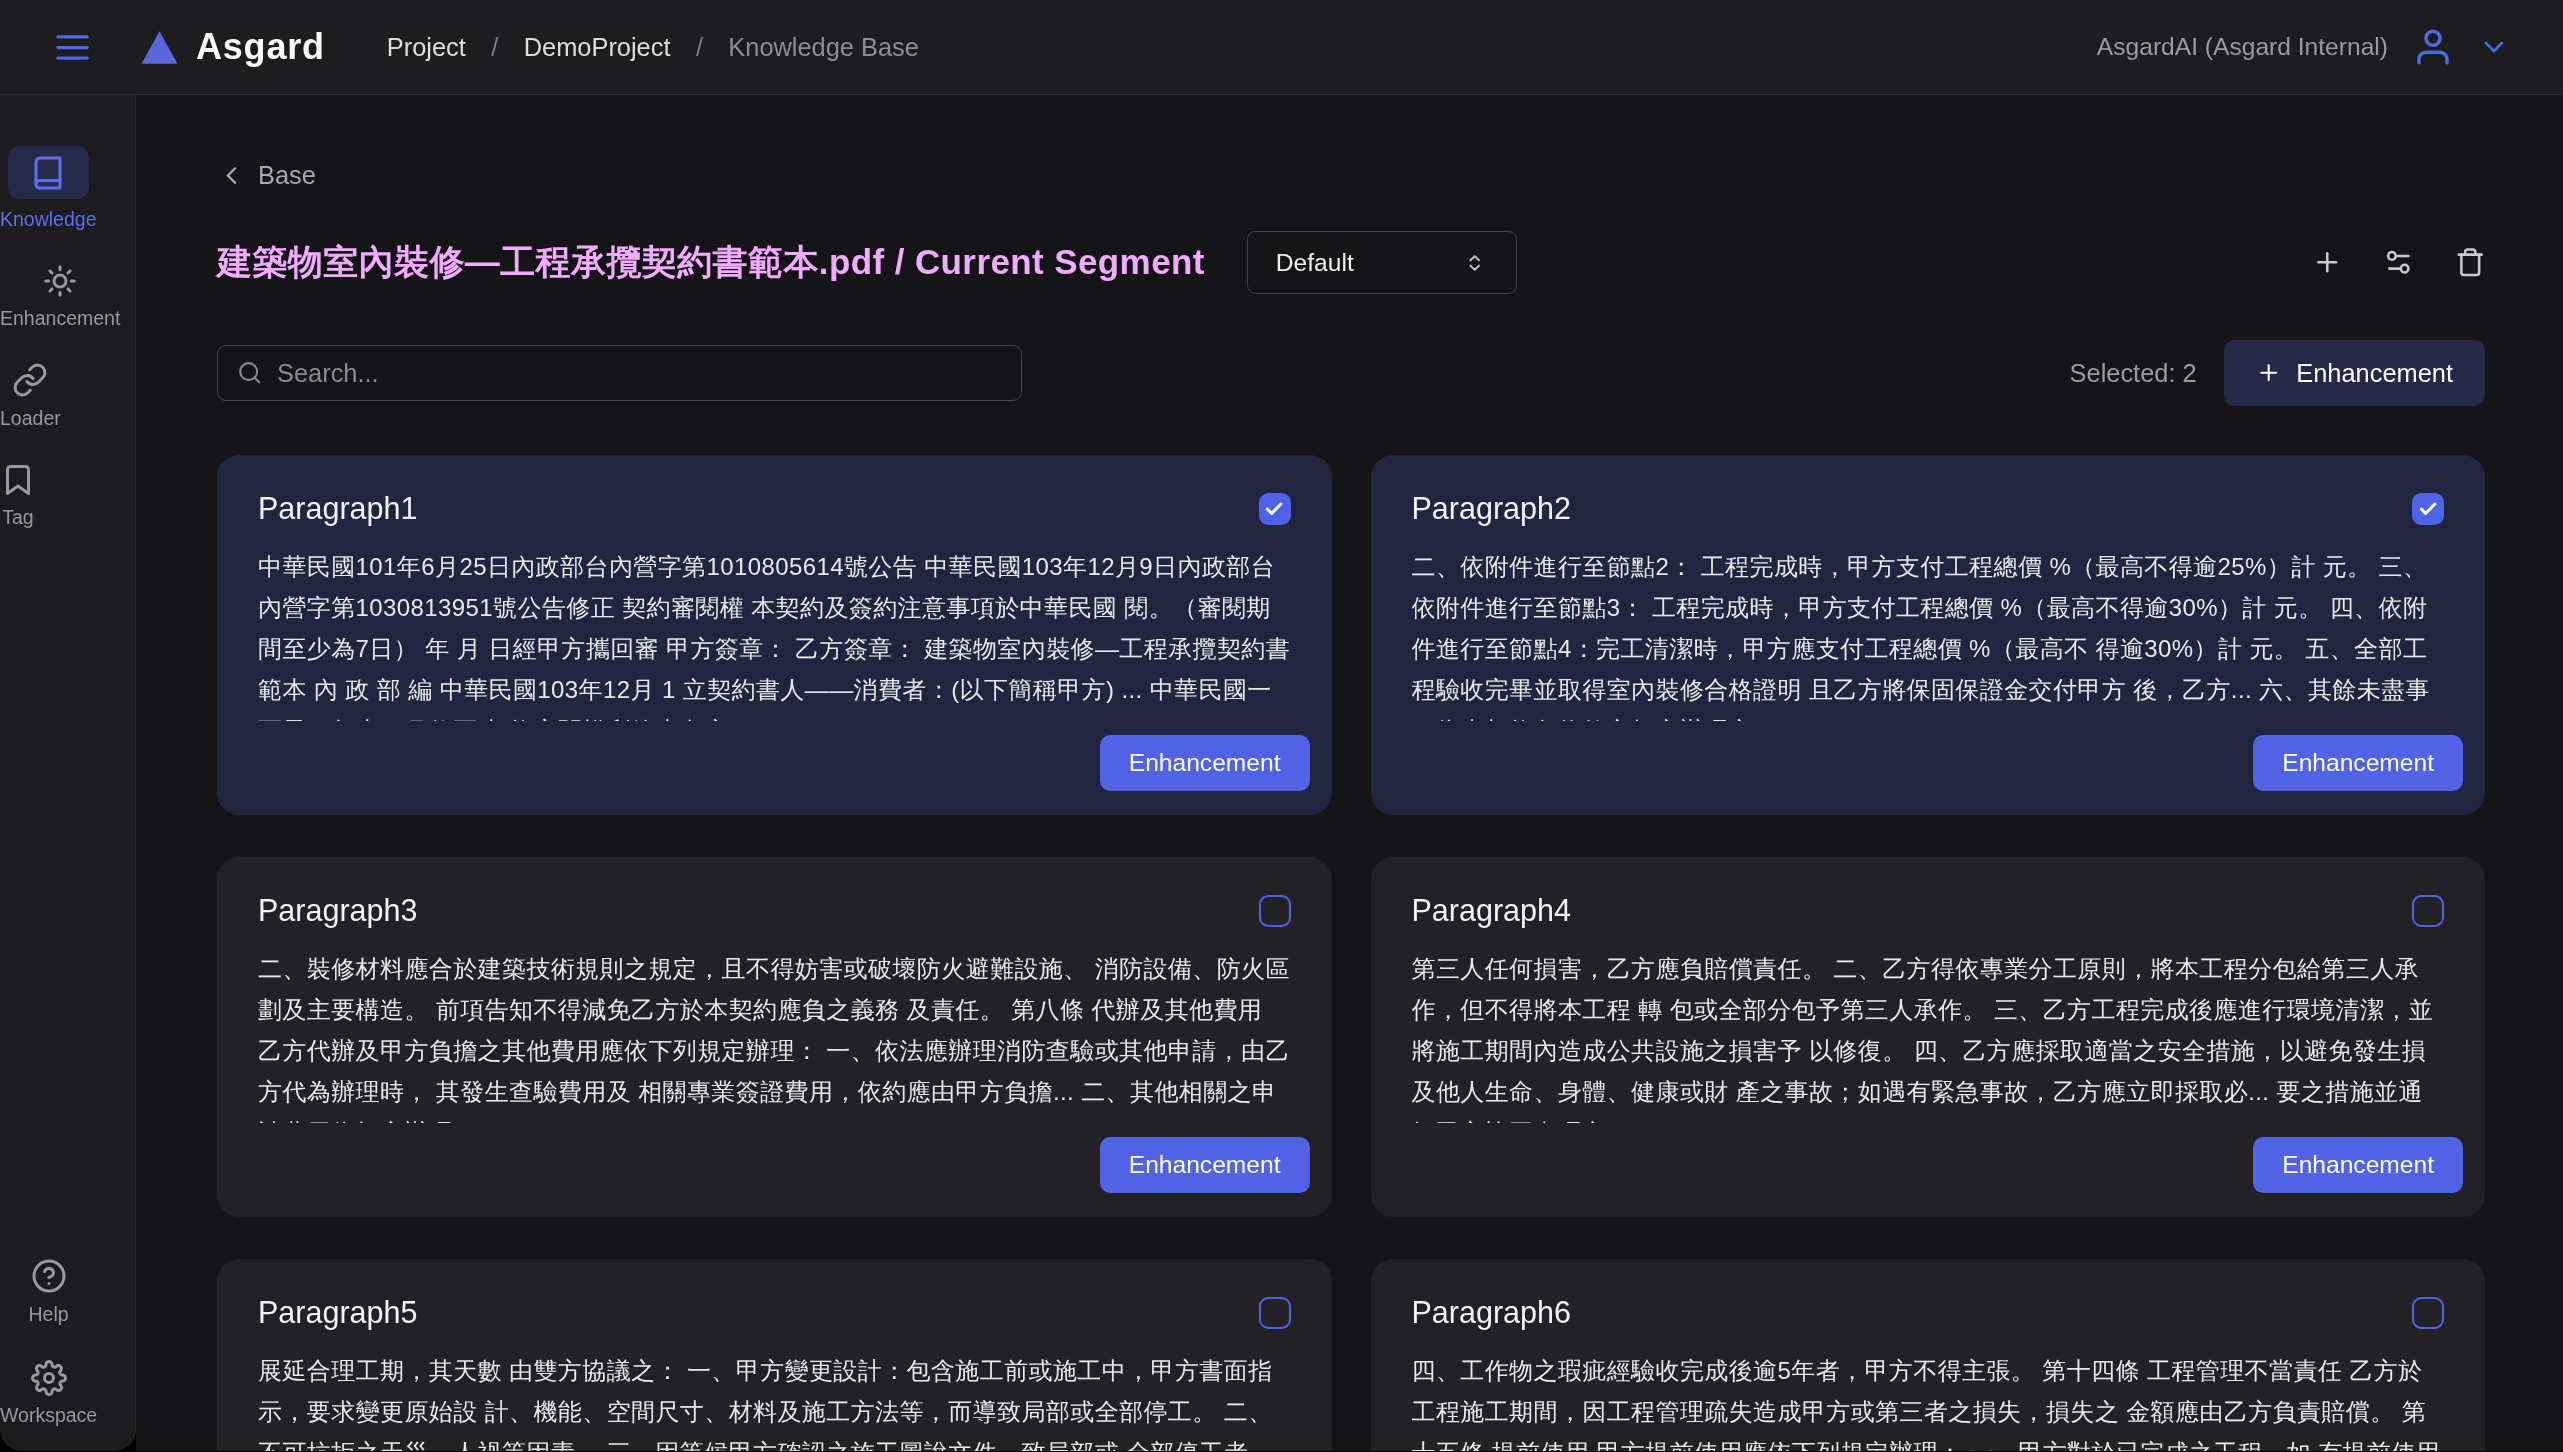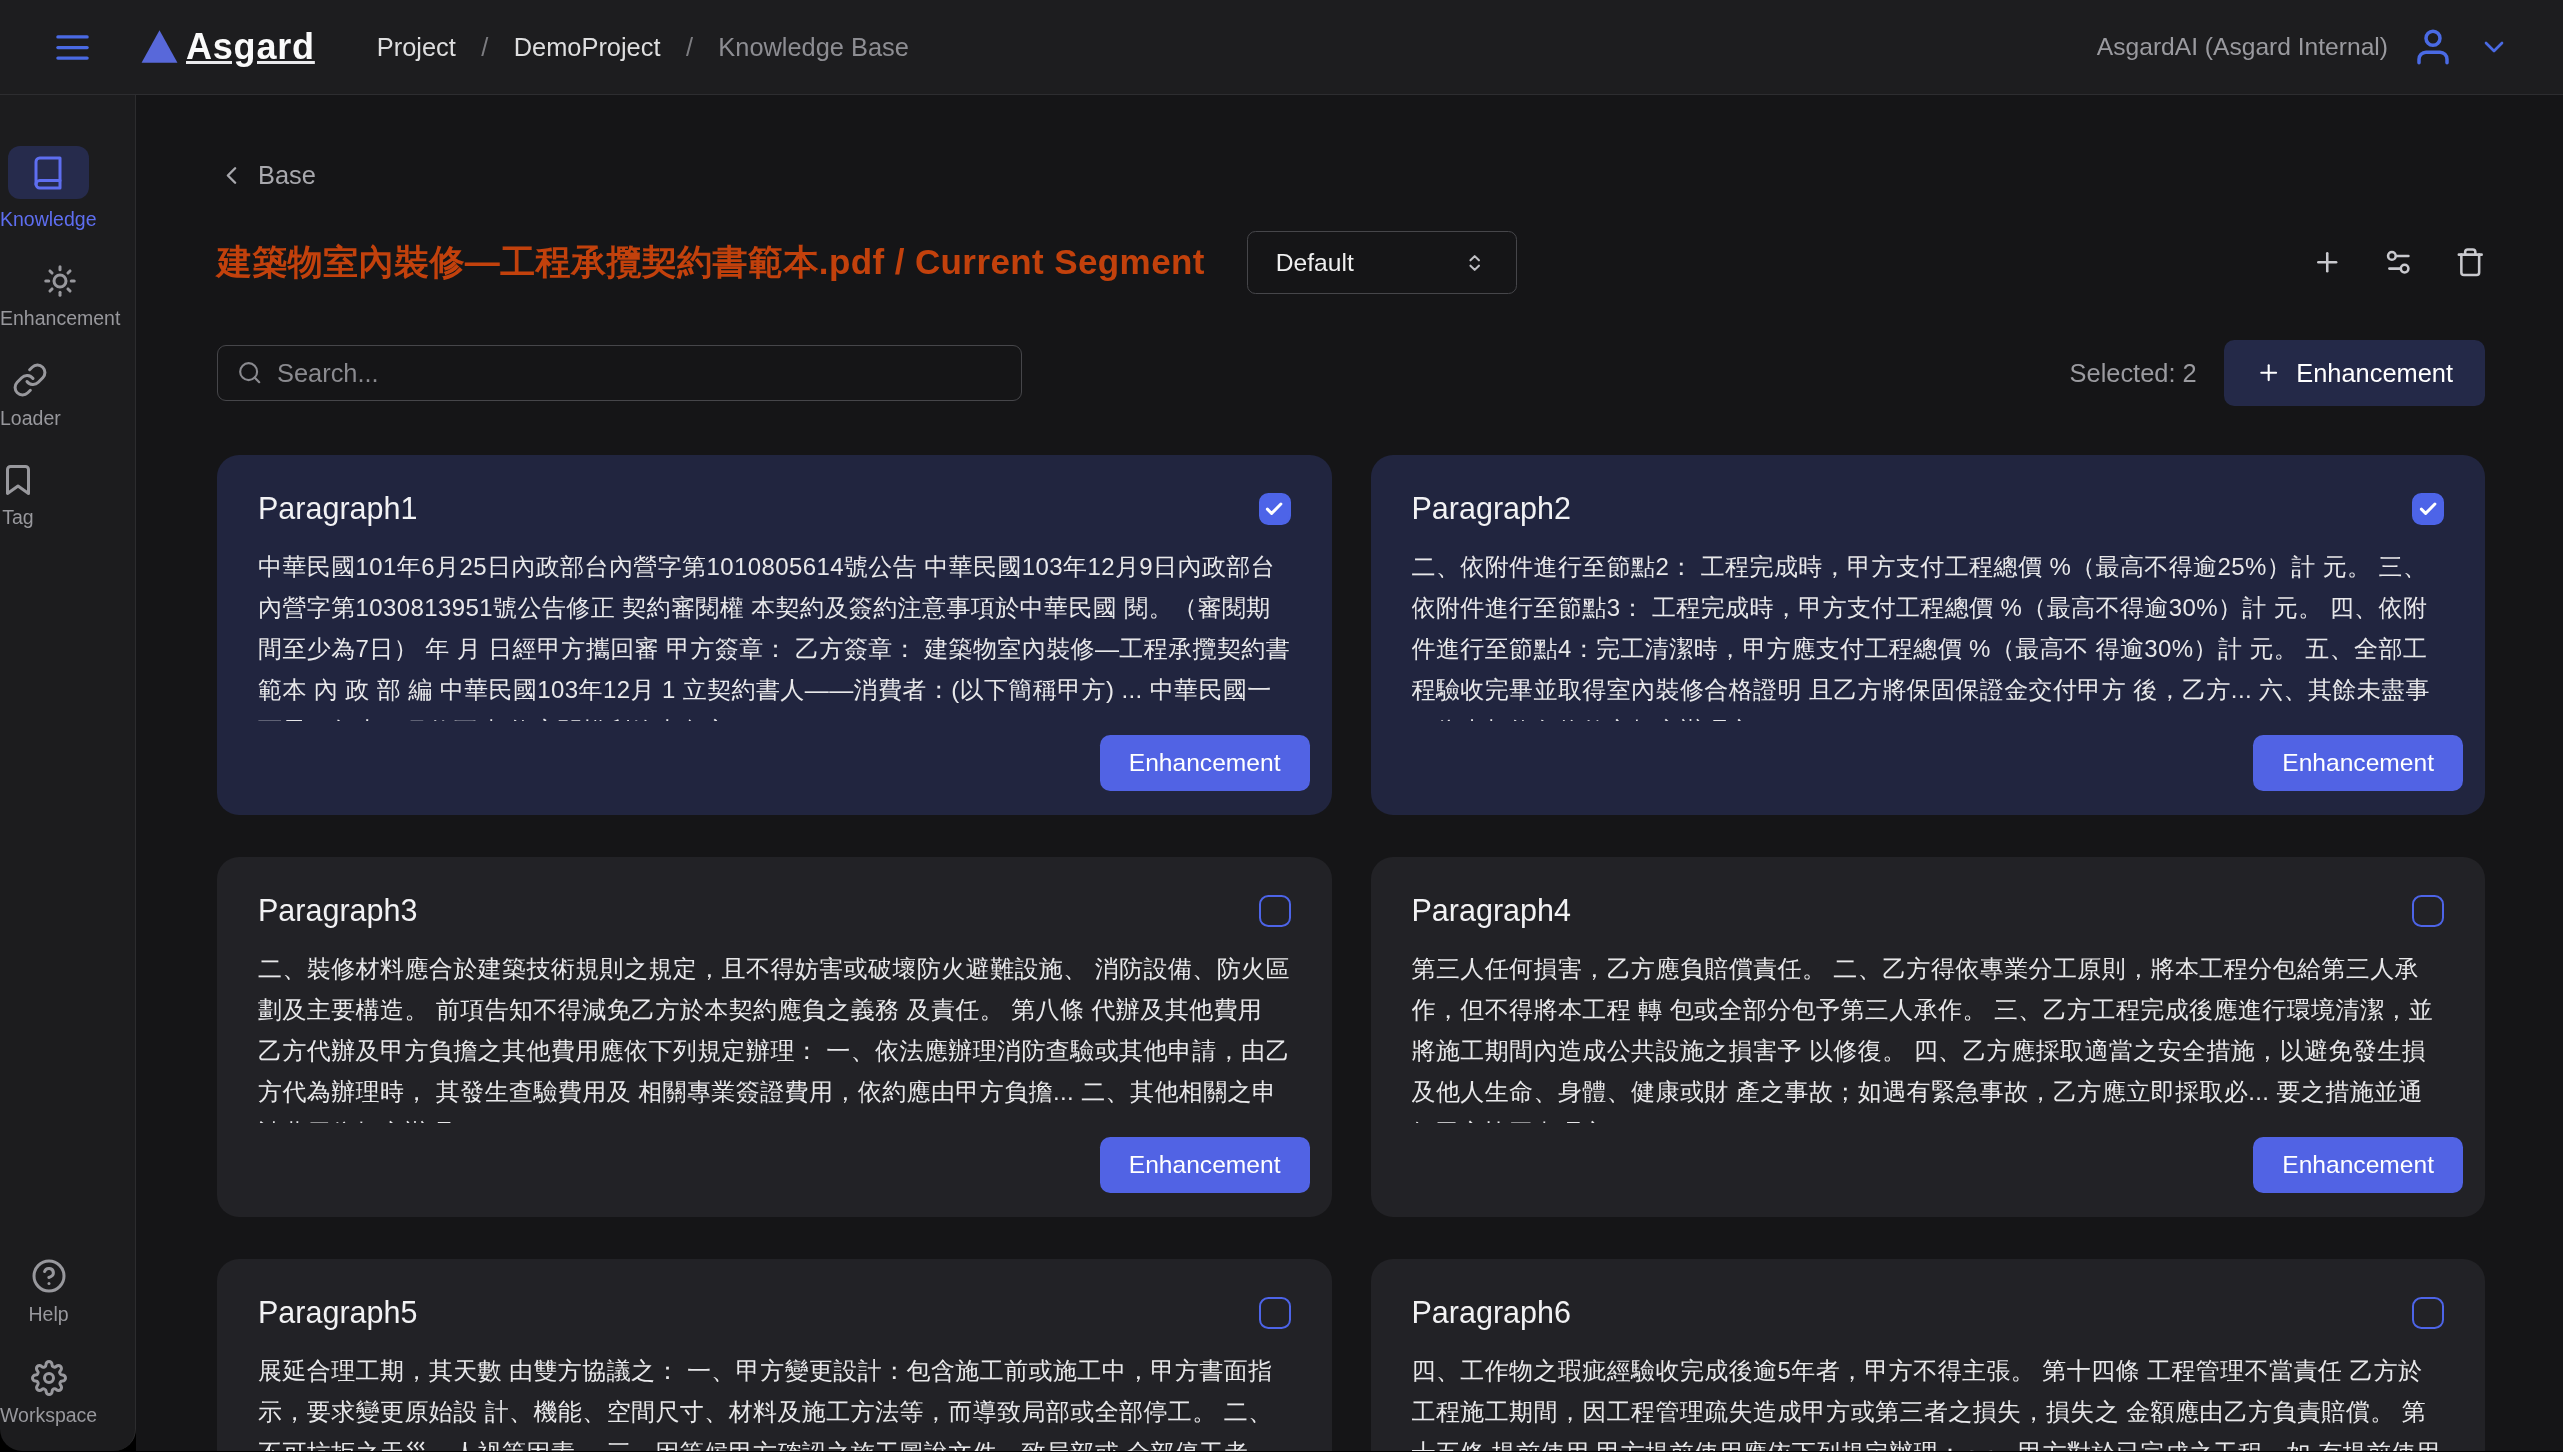--- a/index.html
+++ b/index.html
@@ -5,21 +5,21 @@
   * { margin:0; padding:0; box-sizing:border-box; }
   html,body { width:2563px; height:1453px; overflow:hidden; background:#000; }
   body { font-family:"Liberation Sans","DejaVu Sans",sans-serif; color:#eaeaec; }
 
   svg.ic { fill:none; stroke:currentColor; stroke-width:2; stroke-linecap:round; stroke-linejoin:round; display:block; }
 
   
   .app-header { height:95px; background:#1d1d1f; border-bottom:1.7px solid #2d2d30;
     display:flex; align-items:center; padding:0 53px; }
   .menu-btn { color:#4a6ae4; width:39px; height:39px; cursor:pointer; }
-  .logo-group { display:flex; align-items:flex-start; margin-left:47px; gap:6px;text-decoration:underline; }
+  .logo-group { display:flex; align-items:center; margin-left:47px; gap:16px; }
   .logo-tri { width:41px; height:41px; }
   .logo-text { font-size:36px; font-weight:600; color:#fafafa; letter-spacing:0.8px; }
   .breadcrumb { display:flex; align-items:center; margin-left:62px; gap:25.4px; font-size:25.4px; }
   .crumb { color:#dededf; }
   .crumb-sep { color:#7c7c80; }
   .crumb.current { color:#8d8d92; }
   .header-right { margin-left:auto; display:flex; align-items:center; gap:24px; }
   .account-name { font-size:24.6px; color:#9a9a9f; }
   .user-icon { width:42px; height:42px; color:#4a6ae4; }
   .header-chev { width:32px; height:32px; color:#4a6ae4; }
@@ -42,21 +42,21 @@
   .sidebar-bottom .side-item { margin-top:34px; }
 
   
   .main { flex:1; background:#151517; padding:0 78px 0 81px; overflow:hidden; }
 
   .back-row { margin-top:66px; display:flex; align-items:center; gap:12px; color:#a8a8ad;
     font-size:25.4px; cursor:pointer; width:fit-content; }
   .back-chev { width:29px; height:29px; }
 
   .title-row { margin-top:41px; display:flex; align-items:center; }
-  .page-title { font-size:35px; font-weight:700; color:#c2410c; letter-spacing:0.4px;text-align:right; }
+  .page-title { font-size:35px; font-weight:700; color:#f0abfc; letter-spacing:0.4px;text-align:right; }
   .segment-select { margin-left:42px; width:270px; height:63px; border:1.7px solid #46464a; border-radius:8.5px;
     display:flex; align-items:center; padding:0 28px; cursor:pointer; background:transparent; }
   .segment-value { font-size:24.6px; color:#f0f0f0; }
   .select-chevrons { margin-left:auto; width:25.4px; height:32px; color:#c0c0c4; }
   .title-actions { margin-left:auto; display:flex; align-items:center; gap:41px; }
   .action-icon { width:30.5px; height:30.5px; color:#c9c9ce; cursor:pointer; }
 
   .search-row { margin-top:46px; display:flex; align-items:center; }
   .search-box { position:relative; width:805px; height:56px; }
   .search-box .search-glyph { position:absolute; left:20.3px; top:15.3px; width:25.4px; height:25.4px; color:#8a8a8f; }

